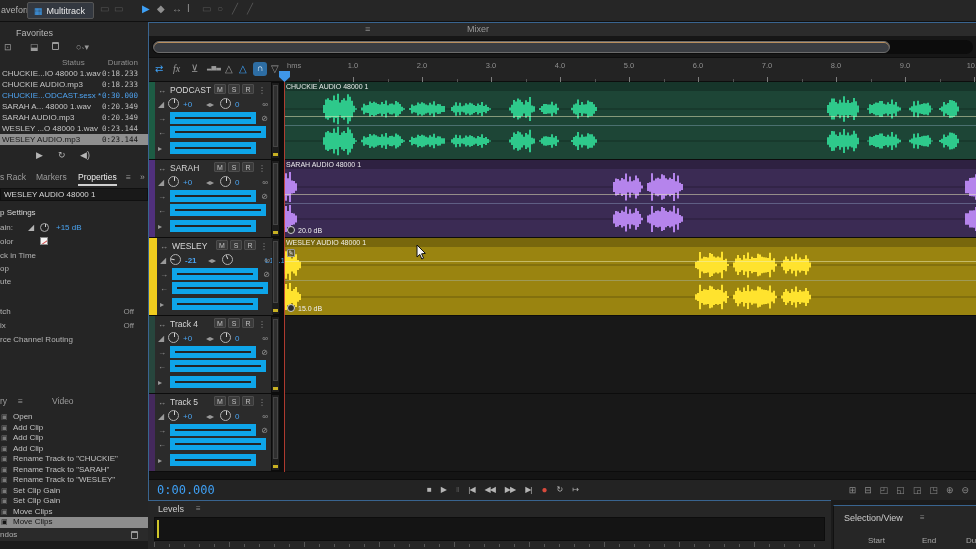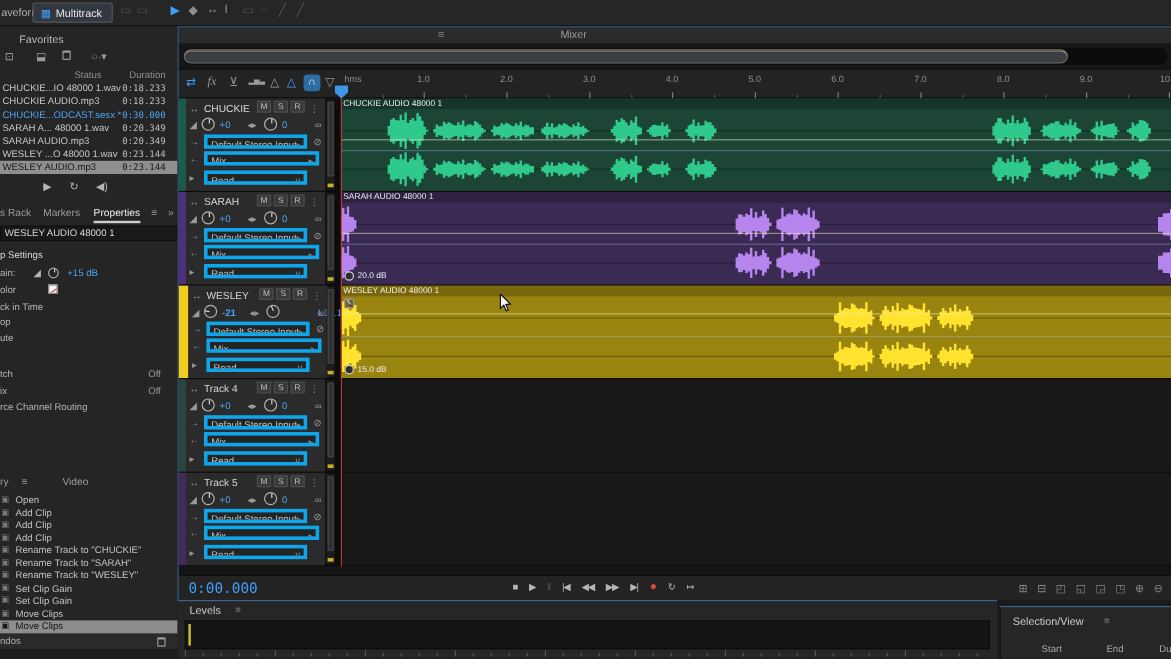--- a/index.html
+++ b/index.html
@@ -103,21 +103,21 @@
   .th-ic { position:absolute; top:2px; color:#9a9a9a; font-size:8px; }
   .msr { position:absolute; top:0; display:flex; gap:2px; }
   .msr b { width:12px; height:10px; background:#3a3a3a; border:1px solid #4d4d4d; border-radius:1px;
     font-weight:normal; font-size:7px; color:#c0c0c0; text-align:center; line-height:9px; }
   .knob { position:relative; display:inline-block; width:11px; height:11px; border:1px solid #b0b0b0;
     border-radius:50%; vertical-align:middle; }
   .knob i { position:absolute; left:5px; top:0; width:1px; height:4px; background:#d0d0d0; display:block;
     transform-origin:0 5.5px; }
   .th-val { color:#4aa3f0; font-size:8px; }
   .dd { position:absolute; left:12px; right:12px; top:0; height:12px; background:#242424;
-    border:3px solid #0ea5e9; font-size:8px; color:#c4c4c4; line-height:11px; padding-left:3px;
+    border:5px solid #0ea5e9; font-size:8px; color:#c4c4c4; line-height:11px; padding-left:3px;
     white-space:nowrap; overflow:hidden; }
   .dd .ddar { position:absolute; right:2px; color:#8a8a8a; }
   .t-slider { position:absolute; left:123px; top:1px; width:7px; height:75px; background:#1d1d1d; }
   .t-slider .thumb { position:absolute; left:1px; top:2px; width:5px; height:62px; background:#2f2f2f;
     border:1px solid #454545; }
   .t-slider .ymark { position:absolute; left:1px; bottom:2px; width:5px; height:3px; background:#c7b023; }
   .t-content { position:absolute; left:135px; top:0; width:693px; height:77px; background:#181818; }
   .clip { position:absolute; left:0; top:0; width:693px; height:77px; overflow:hidden; }
   .clip-label { position:absolute; left:0; top:0; width:100%; height:9px; background:rgba(0,0,0,0.22);
     font-size:7px; color:rgba(255,255,255,0.9); line-height:9px; padding-left:2px; white-space:nowrap; }
@@ -371,21 +371,21 @@
       <span class="rl-lab" style="left: 690px;">10.0</span>
       <span class="rl-tick" style="left: 690px;"></span>
       <span class="rl-mtick" style="left: 655.5px;"></span>
     </div>
   <div id="tracks">
       <div class="track" style="top: 0px;">
         <div class="t-strip" style="background: rgb(29, 92, 68);"></div>
         <div class="t-head">
           <div class="th-r" style="top: 2px;">
             <span class="th-ic" style="left: 0px;">↔</span>
-            <span class="th-name">CHUCKIE</span>
+            <span class="th-name">PODCAST</span>
             <div class="msr" style="right: 14px;">
               <b>M</b>
               <b>S</b>
               <b>R</b>
             </div>
             <span class="th-ic" style="right: 2px;">⋮</span>
           </div>
           <div class="th-r" style="top: 16px;">
             <span class="th-ic" style="left: 0px;">◢</span>
             <span class="knob" style="position: absolute; left: 10px; top: 0px;">

